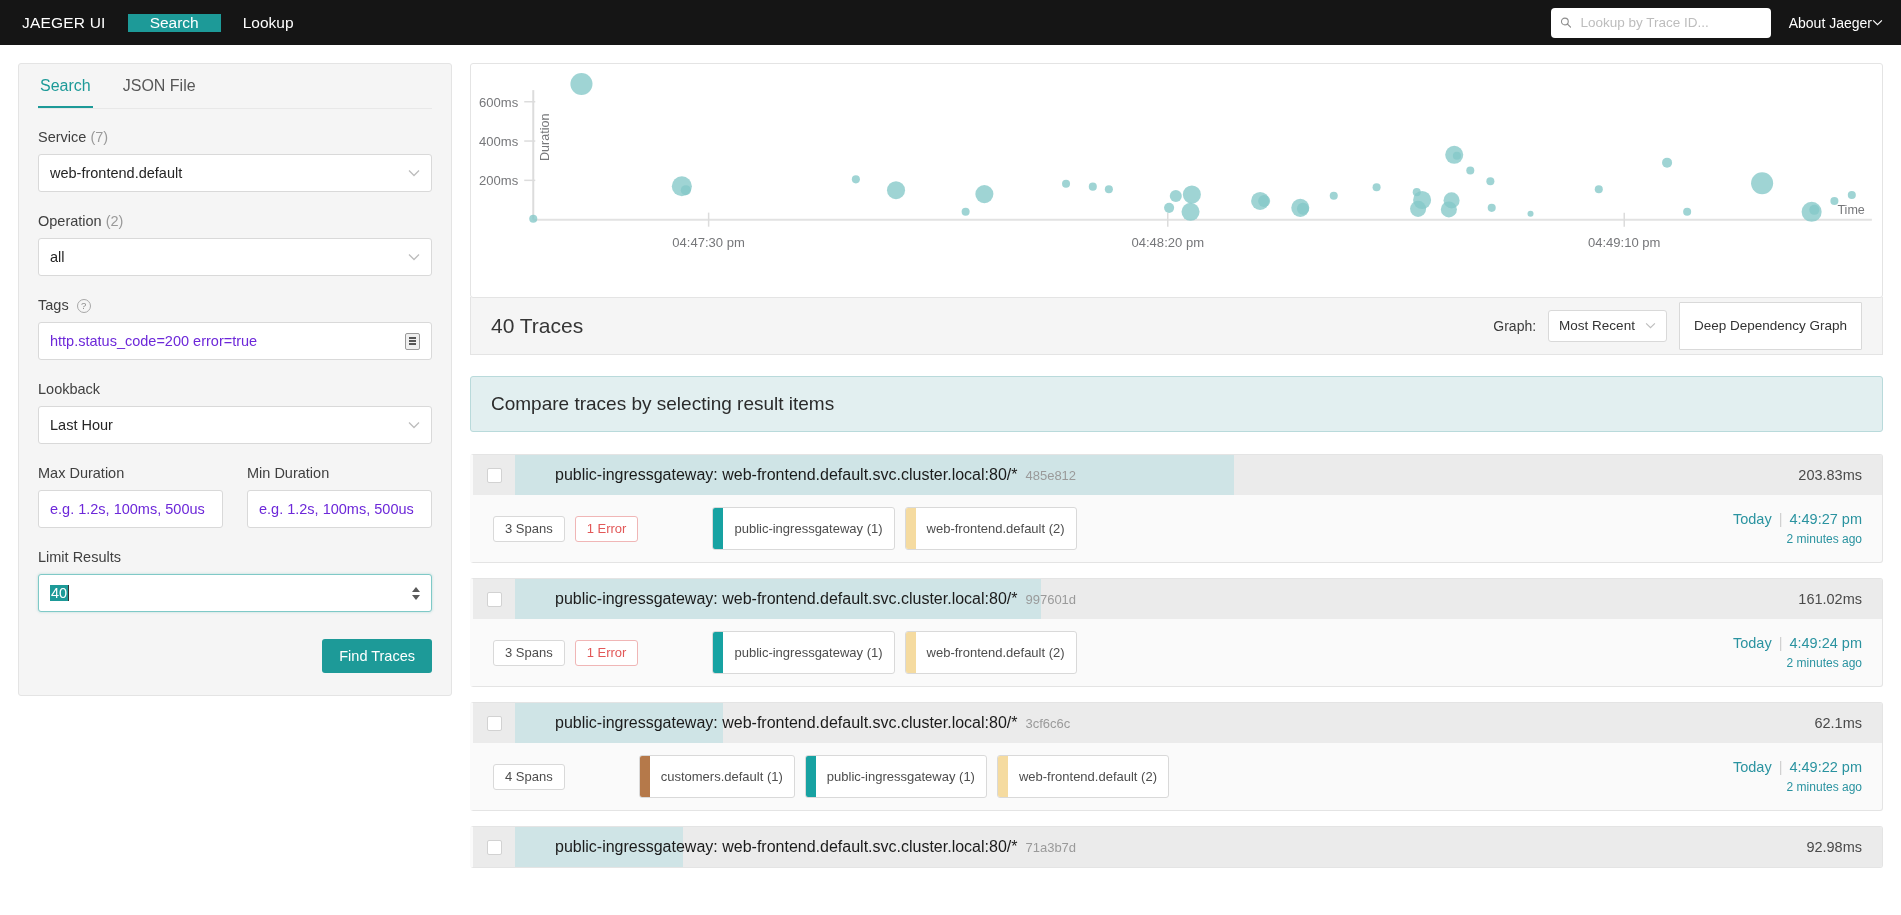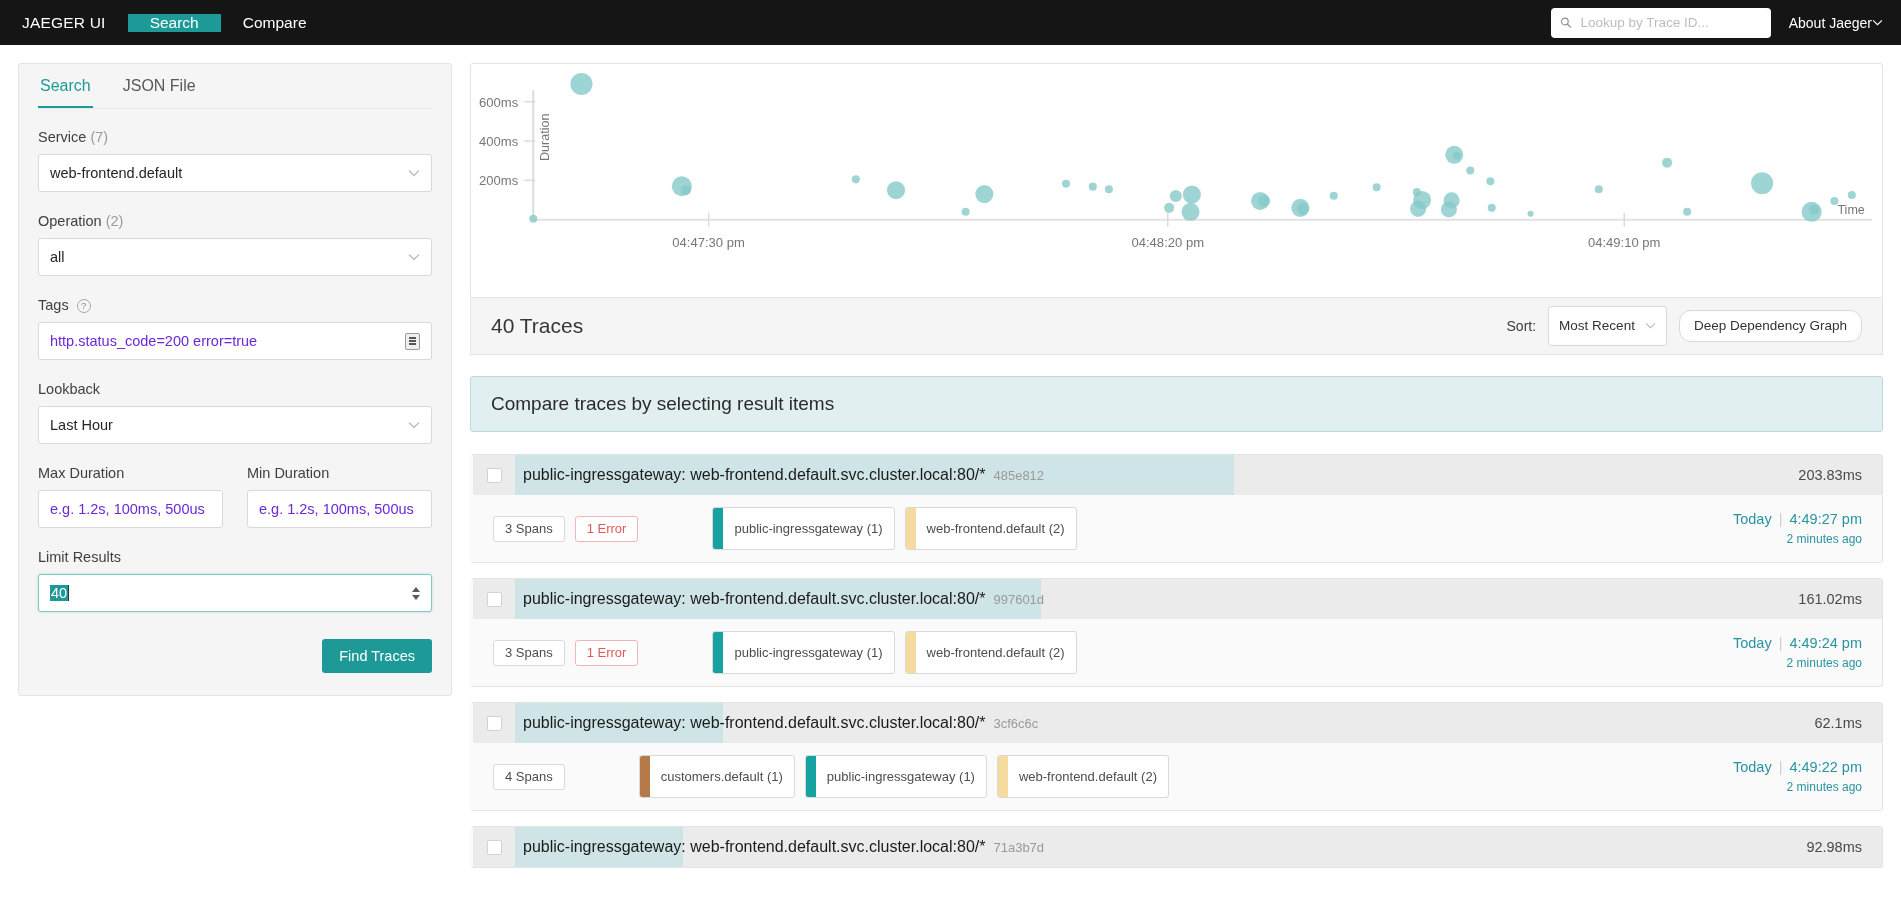--- a/index.html
+++ b/index.html
@@ -191,28 +191,28 @@
     height: 58px;
     display: flex; align-items: center;
     padding: 0 20px;
   }
   .res-title { font-size: 21px; color: #363636; }
   .head-right {
     margin-left: auto; display: flex; align-items: center; gap: 12px;
   }
   .sortlabel { font-size: 14px; color: #3b3b3b; }
   .minisel {
-    height: 40px; background: #fff;
+    height: 32px; background: #fff;
     border: 1px solid #d9d9d9; border-radius: 3px;
     display: flex; align-items: center; gap: 10px;
     padding: 0 10px; font-size: 13.5px; color: #333;
   }
   .ddg {
-    height: 32px; background: #fff;
-    border: 1px solid #d9d9d9; border-radius: 12px;
+    height: 48px; background: #fff;
+    border: 1px solid #d9d9d9; border-radius: 1px;
     display: flex; align-items: center;
     padding: 0 14px; font-size: 13.5px; color: #333;
   }
 
   
   .compare-banner {
     margin-top: 21px;
     background: #e2eff0;
     border: 1px solid #b9dadb;
     border-radius: 3px;
@@ -253,20 +253,21 @@
   }
   .dur-bar {
     position: absolute; left: 0; top: 0; bottom: 0;
     background: #cfe4e6;
   }
   .tname {
     position: relative;
     padding-left: 8px;
     font-size: 16px; color: #1b1b1b;
     white-space: nowrap;
+    margin-left: 32px;
   }
   .tid { color: #9a9a9a; font-size: 13px; margin-left: 8px; }
   .tdur {
     position: relative;
     padding-right: 20px;
     font-size: 14.5px; color: #4a4a4a;
     white-space: nowrap;
   }
   .trace-body {
     display: flex; align-items: center;
@@ -299,21 +300,21 @@
   .time-main { font-size: 14.5px; color: #2a93a0; white-space: nowrap; }
   .time-main .sep { color: #cfcfcf; margin: 0 7px; }
   .time-ago { font-size: 12px; color: #2a93a0; }
 </style>
 </head>
 <body>
 
 <div class="topnav">
   <div class="brand">JAEGER UI</div>
   <div class="navitem active">Search</div>
-  <div class="navitem">Compare</div>
+  <div class="navitem">Lookup</div>
   <div class="nav-right">
     <div class="lookup">
       <svg width="13" height="13" viewBox="0 0 16 16">
         <circle cx="6.6" cy="6.6" r="4.6" fill="none" stroke="#8c8c8c" stroke-width="1.5"></circle>
         <line x1="10.2" y1="10.2" x2="14.4" y2="14.4" stroke="#8c8c8c" stroke-width="1.6" stroke-linecap="round"></line>
       </svg>
       <input type="text" placeholder="Lookup by Trace ID..." style="">
     </div>
     <div class="about">
       <span>About Jaeger</span>
@@ -482,21 +483,21 @@
           <circle cx="1335.0149999999999" cy="147.17142857142858" r="10" fill="#84c8c8" fill-opacity="0.78"></circle>
           <circle cx="1337.681" cy="145.21428571428572" r="5" fill="#84c8c8" fill-opacity="0.78"></circle>
           <circle cx="1357.676" cy="136.40714285714284" r="4" fill="#84c8c8" fill-opacity="0.78"></circle>
           <circle cx="1375.0049999999999" cy="130.53571428571428" r="4" fill="#84c8c8" fill-opacity="0.78"></circle>
         </svg>
     </div>
 
     <div class="results-head">
       <div class="res-title">40 Traces</div>
       <div class="head-right">
-        <span class="sortlabel">Sort:</span>
+        <span class="sortlabel">Graph:</span>
         <div class="minisel">
           <span>Most Recent</span>
           <svg width="11" height="7" viewBox="0 0 12 8">
             <polyline points="1,1.5 6,6.5 11,1.5" fill="none" stroke="#bdbdbd" stroke-width="1.3"></polyline>
           </svg>
         </div>
         <div class="ddg">Deep Dependency Graph</div>
       </div>
     </div>
 

